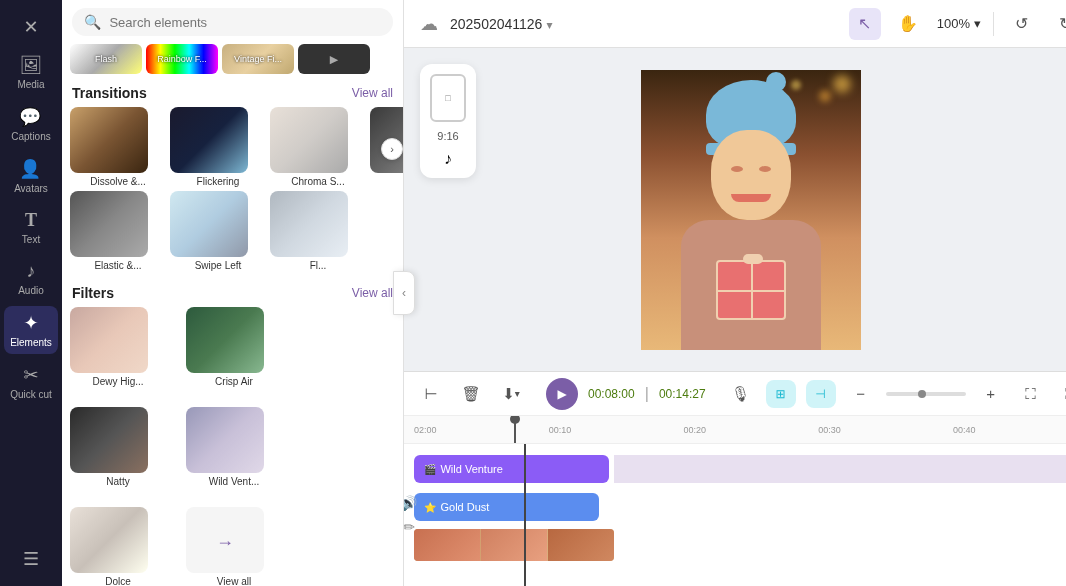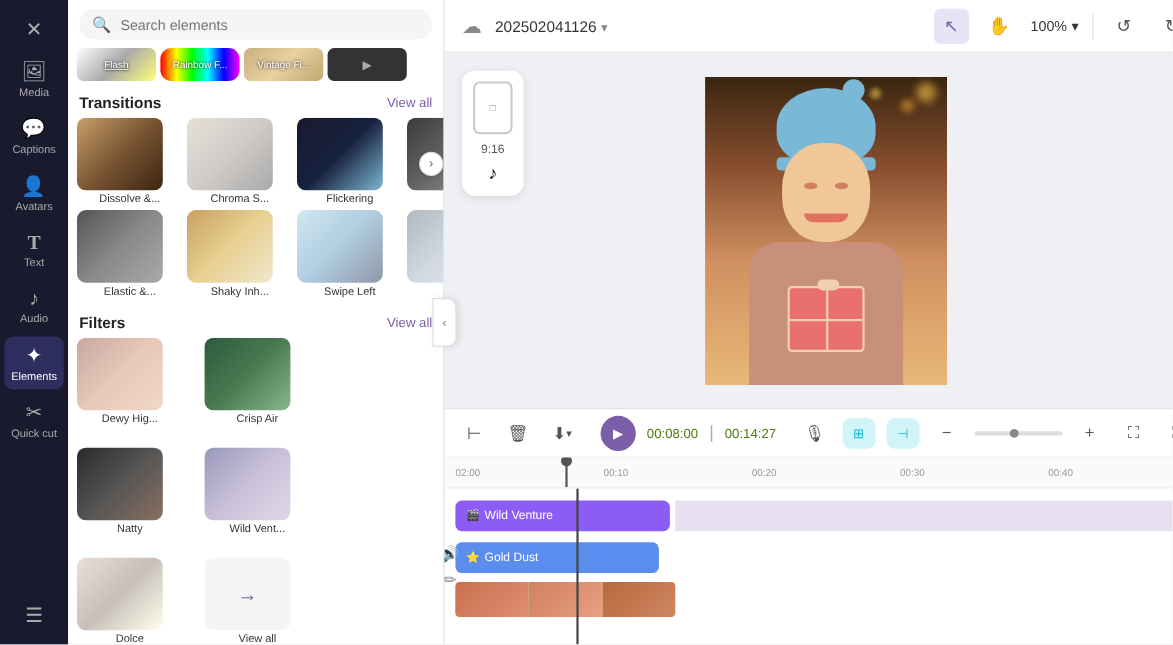--- a/index.html
+++ b/index.html
@@ -461,24 +461,24 @@
 </div>
 
 <div class="left-panel">
 
   <div class="search-bar">
     <span class="search-icon">🔍</span>
     <input type="text" placeholder="Search elements" style="">
   </div>
 
   <div class="thumb-strip">
-    <div class="thumb-chip" style="background: linear-gradient(135deg,#fff8,#aaaf,#ff08); text-decoration: underline;">
+    <div class="thumb-chip" style="background: linear-gradient(135deg,#fff8,#aaaf,#ff08);">
       <span style="font-size:9px;color:#fff;text-shadow:0 0 3px #000;">Flash</span>
     </div>
-    <div class="thumb-chip" style="background: linear-gradient(90deg,#f00,#ff0,#0f0,#0ff,#00f,#f0f); border-radius: 10px;">
+    <div class="thumb-chip" style="background: linear-gradient(90deg,#f00,#ff0,#0f0,#0ff,#00f,#f0f);">
       <span style="font-size:9px;color:#fff;text-shadow:0 0 3px #000;">Rainbow F...</span>
     </div>
     <div class="thumb-chip" style="background: linear-gradient(135deg,#c8b080,#e8d0a0,#c0a870);">
       <span style="font-size:9px;color:#fff;text-shadow:0 0 3px #000;">Vintage Fi...</span>
     </div>
     <div class="thumb-chip" style="background:#333;">
       <span style="color:#aaa;font-size:11px;">▶</span>
     </div>
   </div>
 
@@ -486,42 +486,38 @@
     <span class="section-title">Transitions</span>
     <span class="view-all">View all</span>
   </div>
 
   <div class="thumb-grid" style="position:relative; padding-right: 28px;">
     <div class="thumb-card">
       <div class="thumb-img t1"></div>
       <div class="thumb-label">Dissolve &amp;...</div>
     </div>
     <div class="thumb-card">
+      <div class="thumb-img t2"></div>
+      <div class="thumb-label">Flickering</div>
+    </div>
+    <div class="thumb-card">
       <div class="thumb-img t3"></div>
       <div class="thumb-label">Chroma S...</div>
     </div>
     <div class="thumb-card">
-      <div class="thumb-img t2"></div>
-      <div class="thumb-label">Flickering</div>
-    </div>
-    <div class="thumb-card">
       <div class="thumb-img t4"></div>
       <div class="thumb-label">Fi...</div>
     </div>
     <div class="nav-arrow-right">›</div>
   </div>
 
   <div class="thumb-grid" style="position:relative; padding-right: 28px; margin-bottom:4px;">
     <div class="thumb-card">
       <div class="thumb-img t5"></div>
       <div class="thumb-label">Elastic &amp;...</div>
-    </div>
-    <div class="thumb-card">
-      <div class="thumb-img t6"></div>
-      <div class="thumb-label">Shaky Inh...</div>
     </div>
     <div class="thumb-card">
       <div class="thumb-img t7"></div>
       <div class="thumb-label">Swipe Left</div>
     </div>
     <div class="thumb-card">
       <div class="thumb-img t8"></div>
       <div class="thumb-label">Fl...</div>
     </div>
   </div>

